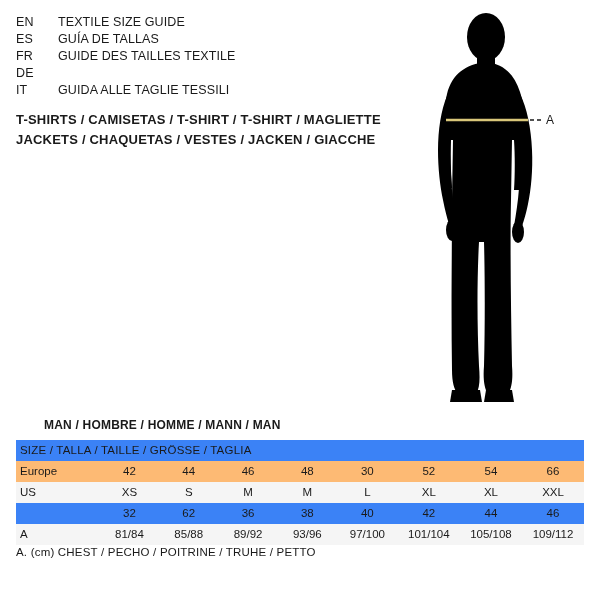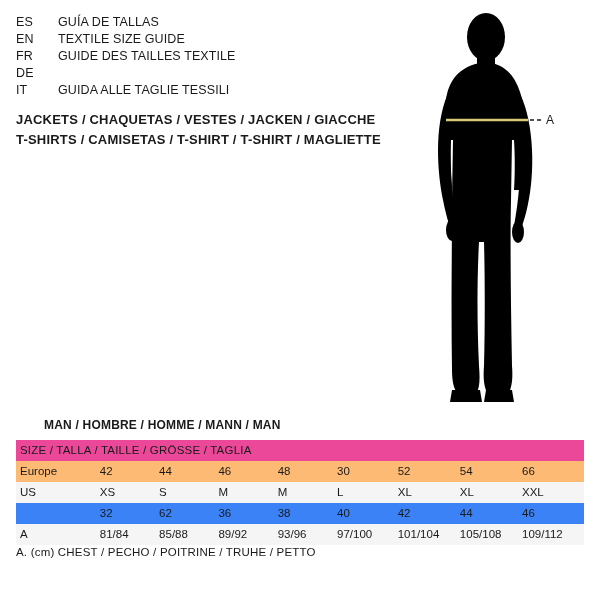--- a/index.html
+++ b/index.html
@@ -97,72 +97,73 @@
     padding: 3px 0 3px 0;
     text-align: left;
     font-weight: normal;
     line-height: 15px;
   }
   table.sizes th.hdr {
     font-size: 11.5px;
     letter-spacing: 0.2px;
   }
   table.sizes tr.head-row {
-    background: #ec4899;
+    background: #3b82f6;
     border-radius: 6px;
   }
   table.sizes tr.row-a { background: #fdba74; }
   table.sizes tr.row-b { background: #f5f5f5; }
   table.sizes tr.row-c { background: #3b82f6; }
   table.sizes tr.row-d { background: #f5f5f5; }
   table.sizes td.lbl, table.sizes th.hdr {
     padding-left: 4px;
     width: 92px;
   }
   table.sizes td.val {
     width: 68px;
+    text-align: center;
   }
   .footnote {
     position: absolute;
     left: 16px;
     top: 546px;
     font-size: 11.5px;
     letter-spacing: 0.2px;
   }
 </style>
 </head>
 <body>
 
 <div class="page">
 
   <div class="lang-block">
     <div class="lang-row">
+      <div class="lang-code">EN</div>
+      <div class="lang-text">TEXTILE SIZE GUIDE</div>
+    </div>
+    <div class="lang-row">
       <div class="lang-code">ES</div>
       <div class="lang-text">GUÍA DE TALLAS</div>
     </div>
     <div class="lang-row">
-      <div class="lang-code">EN</div>
-      <div class="lang-text">TEXTILE SIZE GUIDE</div>
-    </div>
-    <div class="lang-row">
       <div class="lang-code">FR</div>
       <div class="lang-text">GUIDE DES TAILLES TEXTILE</div>
     </div>
     <div class="lang-row">
       <div class="lang-code">DE</div>
     </div>
     <div class="lang-row">
       <div class="lang-code">IT</div>
       <div class="lang-text">GUIDA ALLE TAGLIE TESSILI</div>
     </div>
   </div>
 
   <div class="cat-block">
+    <div class="cat-line">T-SHIRTS / CAMISETAS / T-SHIRT / T-SHIRT / MAGLIETTE</div>
     <div class="cat-line">JACKETS / CHAQUETAS / VESTES / JACKEN / GIACCHE</div>
-    <div class="cat-line">T-SHIRTS / CAMISETAS / T-SHIRT / T-SHIRT / MAGLIETTE</div>
   </div>
 
   <div class="figure-wrap">
     <svg width="200" height="400" viewBox="0 0 200 400" xmlns="http://www.w3.org/2000/svg">
 
       <ellipse cx="86" cy="27" rx="19" ry="24" fill="#000000"></ellipse>
 
       <rect x="77" y="45" width="18" height="12" fill="#000000"></rect>
 
       <path d="M86 52

